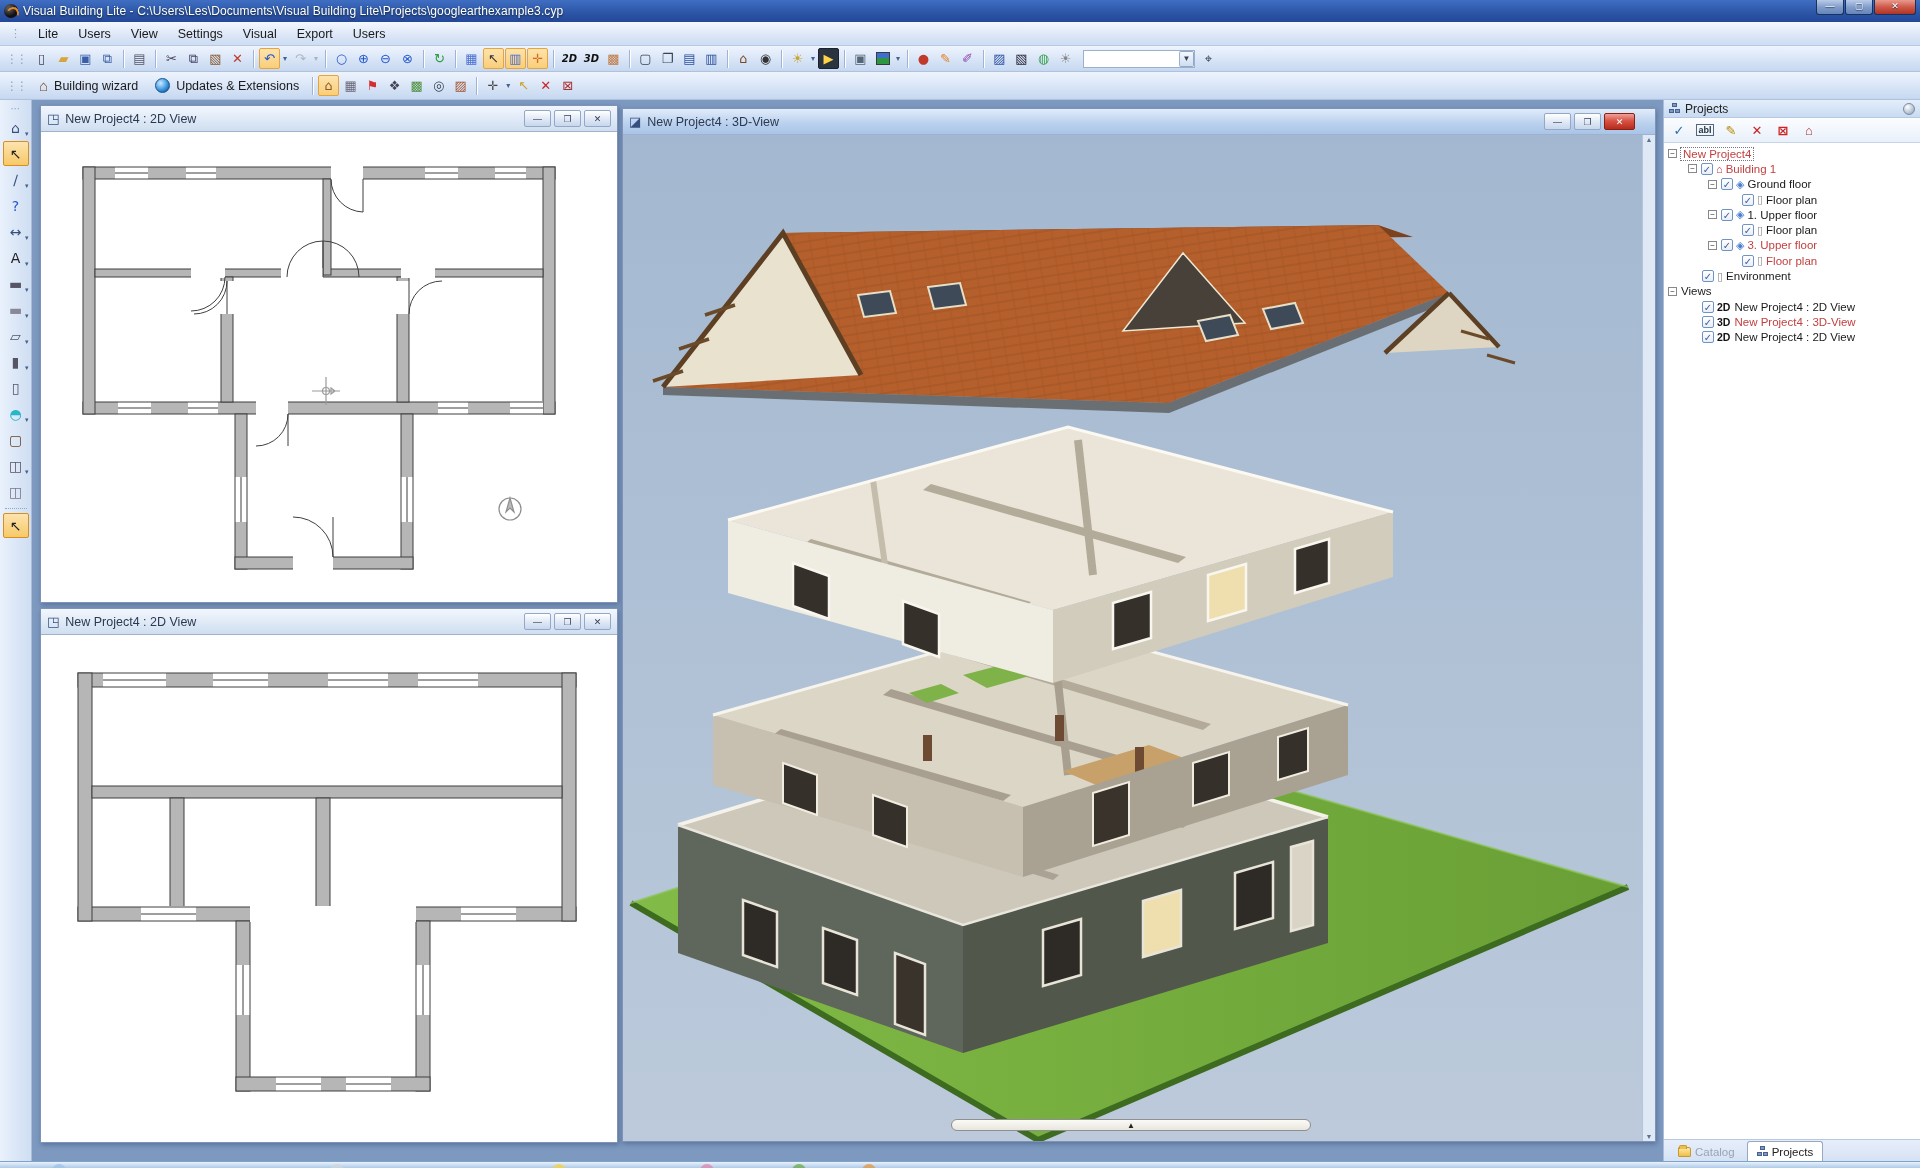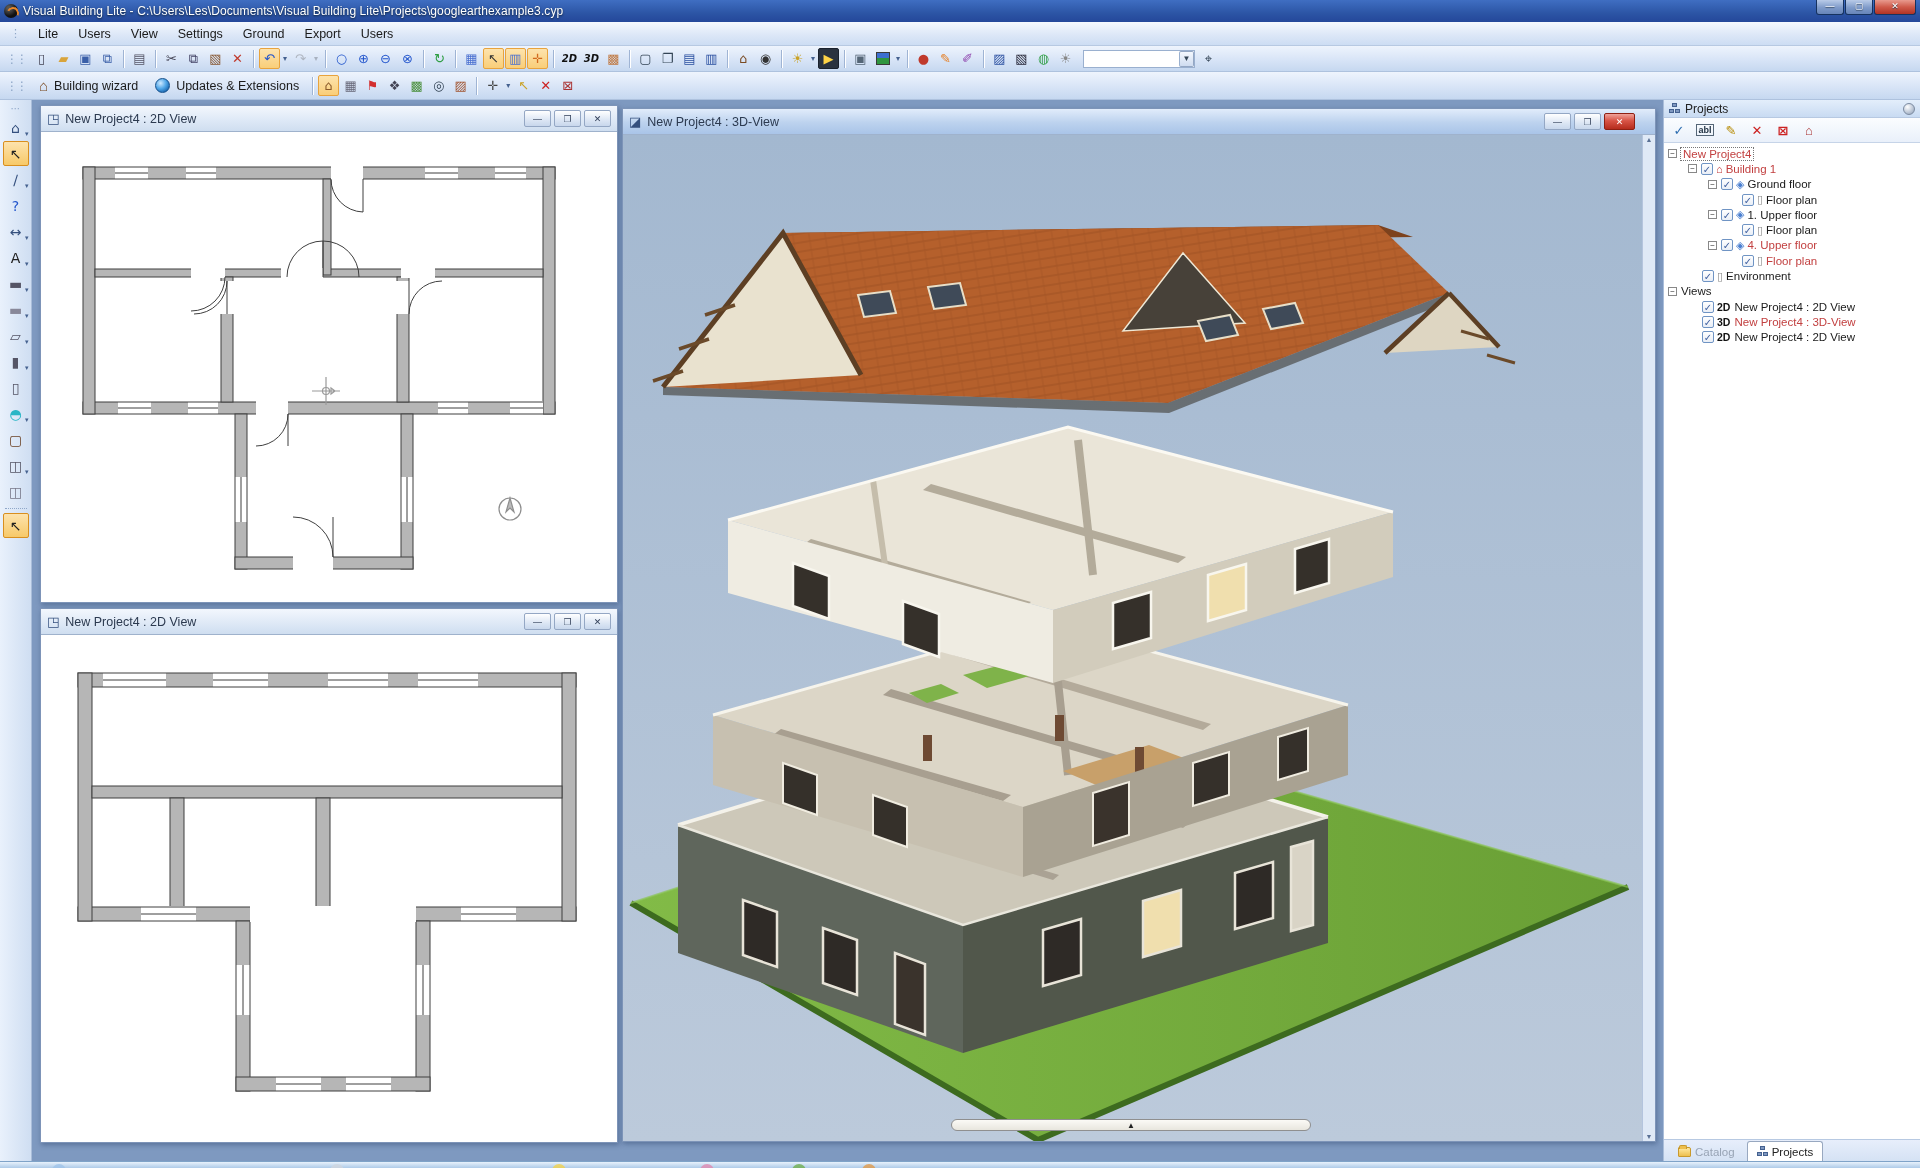--- a/index.html
+++ b/index.html
@@ -119,21 +119,21 @@
         <span class="winbtn">▢</span>
         <span class="winbtn close">✕</span>
       </div>
   </div>
 
   <div class="menubar" id="menubar">
       <span class="menuitem">Lite</span>
       <span class="menuitem">Users</span>
       <span class="menuitem">View</span>
       <span class="menuitem">Settings</span>
-      <span class="menuitem">Ground</span>
+      <span class="menuitem">Visual</span>
       <span class="menuitem">Export</span>
       <span class="menuitem">Users</span>
     </div>
 
   <div class="toolbar toolbar1" id="toolbar1">
       <span class="grip">⋮⋮</span>
       <span class="ico">
         <span class="g" style="color: rgb(68, 68, 85);">▯</span>
       </span>
       <span class="ico">
@@ -713,21 +713,21 @@
             <span class="tsp" style="width: 14px;"></span>
             <span class="tcb">✓</span>
             <span class="ticon" style="color: rgb(138, 138, 138);">▯</span>
             <span class="tlabel">Floor plan</span>
           </div>
           <div class="trow">
             <span class="tsp" style="width: 42px;"></span>
             <span class="texp">−</span>
             <span class="tcb">✓</span>
             <span class="ticon" style="color: rgb(74, 127, 208);">◈</span>
-            <span class="tlabel red">4. Upper floor</span>
+            <span class="tlabel red">3. Upper floor</span>
           </div>
           <div class="trow">
             <span class="tsp" style="width: 62px;"></span>
             <span class="tsp" style="width: 14px;"></span>
             <span class="tcb">✓</span>
             <span class="ticon" style="color: rgb(138, 138, 138);">▯</span>
             <span class="tlabel red">Floor plan</span>
           </div>
           <div class="trow">
             <span class="tsp" style="width: 22px;"></span>

